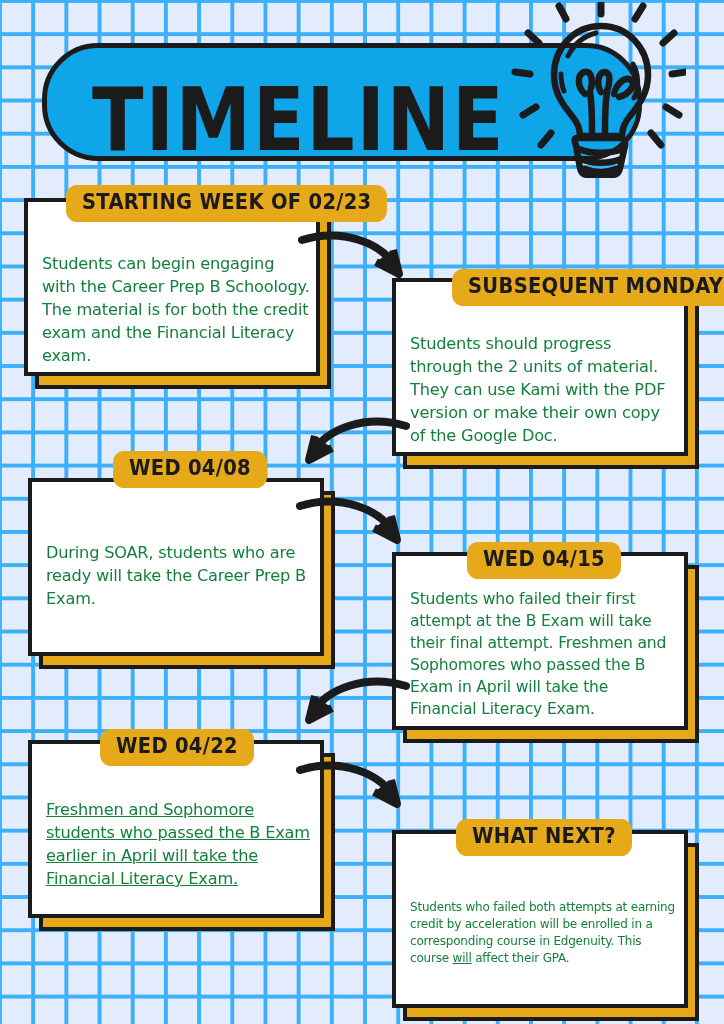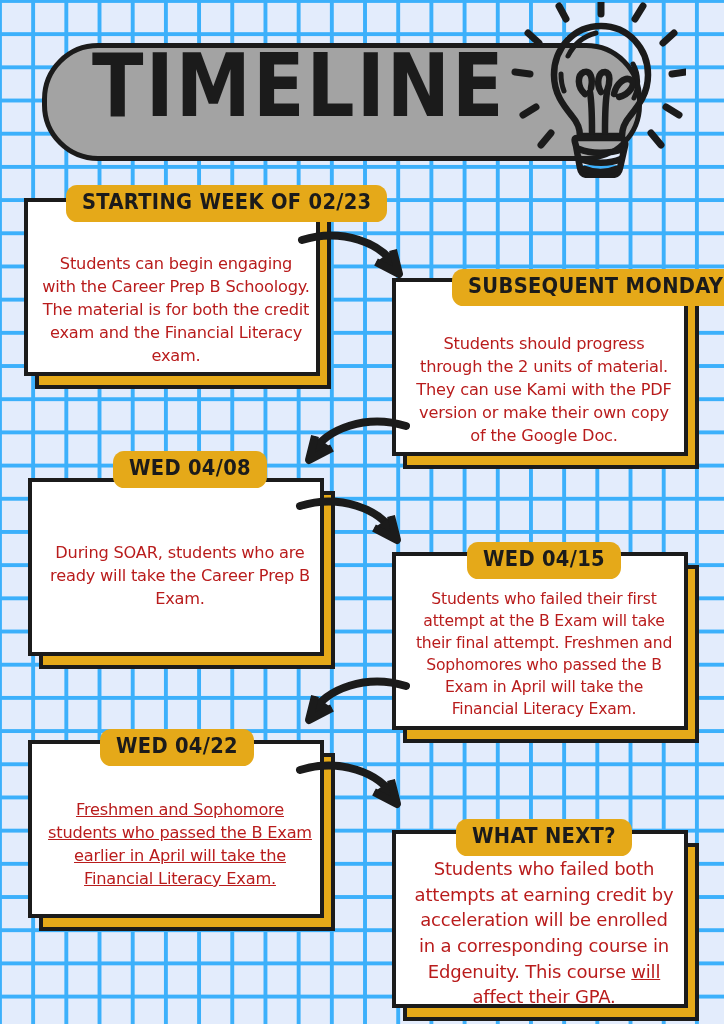--- a/index.html
+++ b/index.html
@@ -33,26 +33,26 @@
     background-position: -2px -1px;
   }
 
   
   #title-banner {
     position: absolute;
     left: 42px;
     top: 43px;
     width: 600px;
     height: 118px;
-    background: #a3a3a3;
+    background: #0ea5e9;
     border: 5px solid #1b1b1b;
     border-radius: 56px;
     box-sizing: border-box;
     display: flex;
-    align-items: flex-start;
+    align-items: flex-end;
     justify-content: center;
   }
   #title-text {
     font-family: "DejaVu Sans", sans-serif;
     font-weight: 700;
     font-size: 74px;
     letter-spacing: 2px;
     color: #1b1b1b;
     line-height: 1;
     transform: scaleY(1.18) scaleX(1.02);
@@ -93,22 +93,22 @@
     border: 4px solid #1b1b1b;
     box-sizing: border-box;
     display: flex;
     align-items: center;
     justify-content: center;
   }
   .card .text {
     font-family: "DejaVu Sans", sans-serif;
     font-size: 16.2px;
     line-height: 1.42;
-    color: #b91c1c;
-    text-align: center;
+    color: #15803d;
+    text-align: left;
     padding: 26px 6px 10px 14px;
     letter-spacing: -0.2px;
   }
   .card .text u { text-decoration: underline; }
 
   .pill {
     position: absolute;
     background: #e5a919;
     color: #1b1b1b;
     font-family: "DejaVu Sans", sans-serif;
@@ -138,21 +138,21 @@
 
   #card-4 { left: 392px; top: 552px; width: 296px; height: 178px; }
   #card-4 .text { padding-top: 36px; font-size: 15.6px; }
   #pill-4 { left: 467px; top: 543px; }
 
   #card-5 { left: 28px;  top: 740px; width: 296px; height: 178px; }
   #card-5 .text { padding-top: 40px; text-decoration: underline; }
   #pill-5 { left: 100px; top: 730px; }
 
   #card-6 { left: 392px; top: 830px; width: 296px; height: 178px; }
-  #card-6 .text { padding-top: 38px; font-size: 18px; }
+  #card-6 .text { padding-top: 38px; font-size: 12px; }
   #pill-6 { left: 456px; top: 820px; }
 
   
   .arrow { position: absolute; pointer-events: none; }
   #arrow-1 { left: 296px; top: 222px; }
   #arrow-2 { left: 292px; top: 408px; }
   #arrow-3 { left: 294px; top: 488px; }
   #arrow-4 { left: 292px; top: 668px; }
   #arrow-5 { left: 294px; top: 752px; }
 </style>

